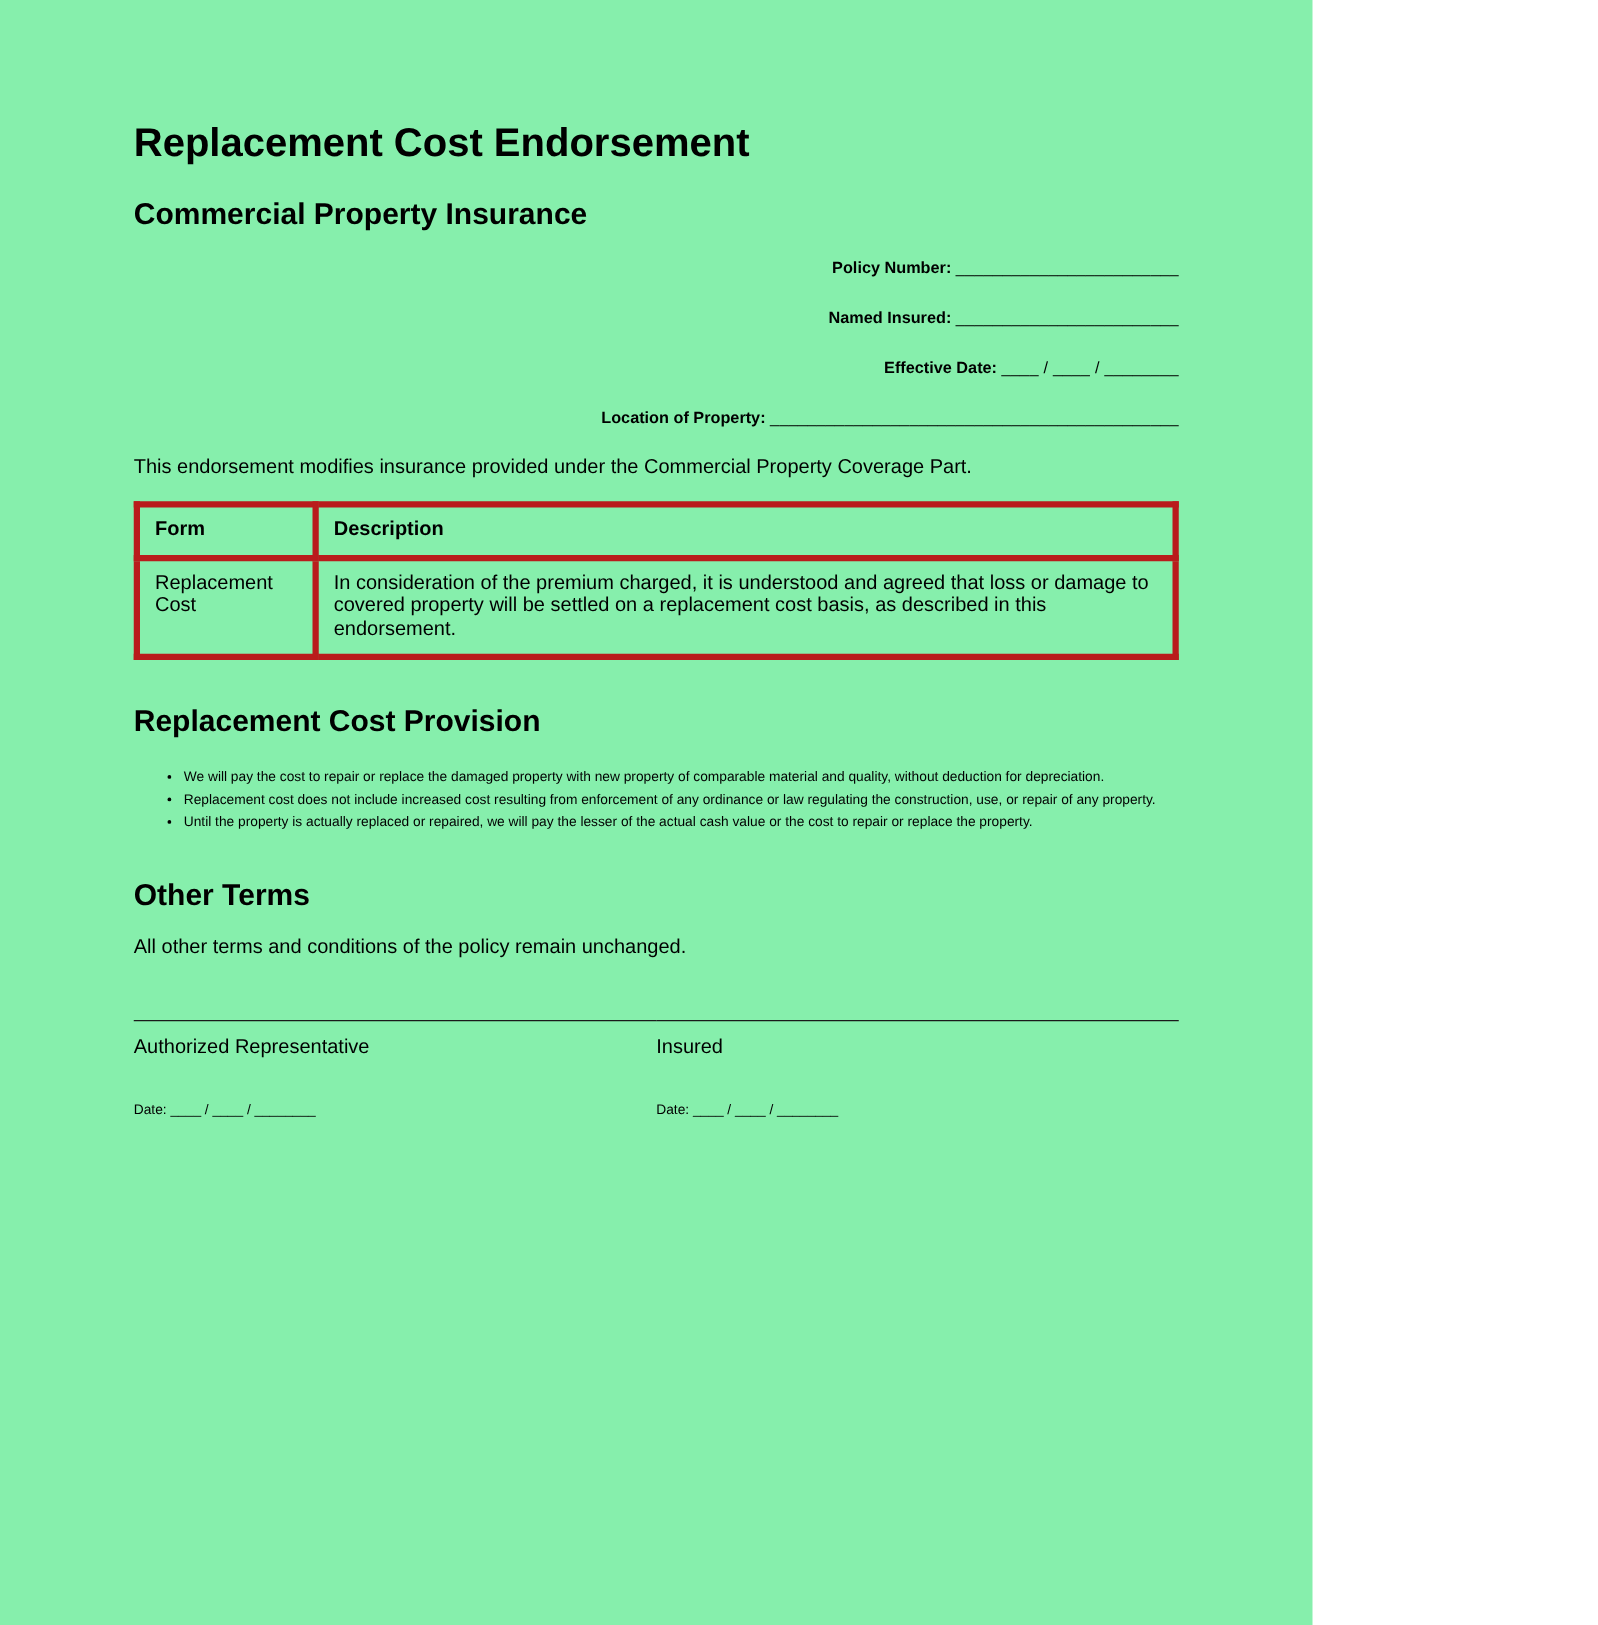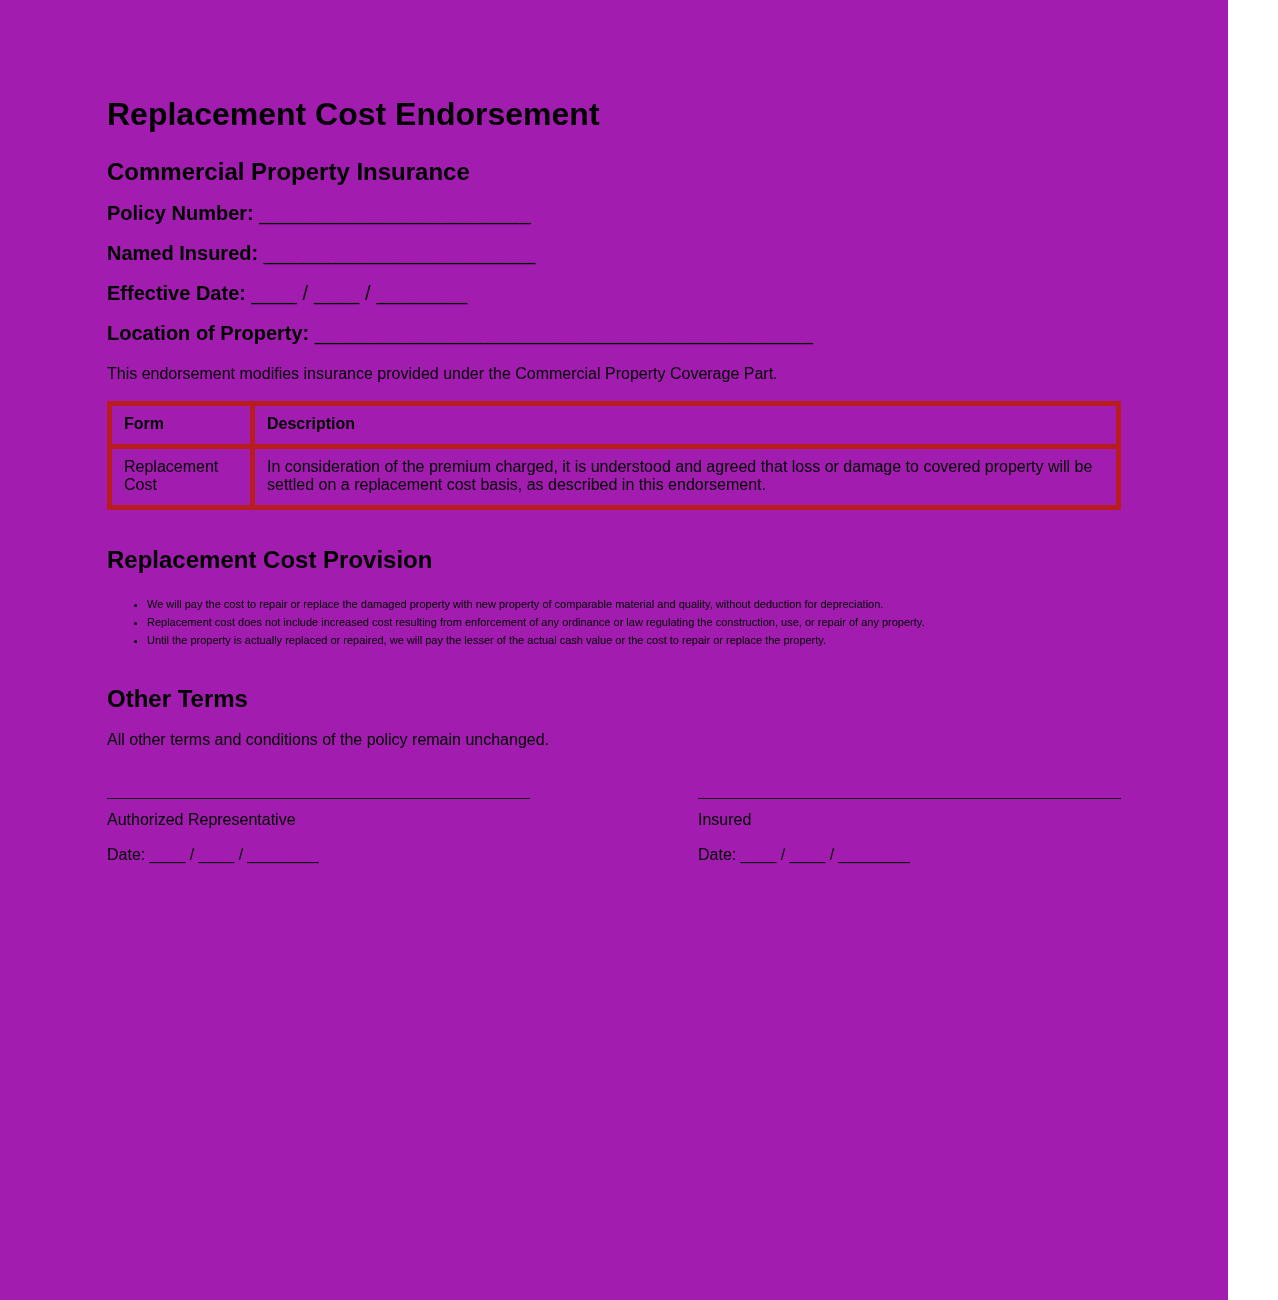--- a/index.html
+++ b/index.html
@@ -5,42 +5,43 @@
   * { box-sizing: border-box; }
   html, body { margin: 0; padding: 0; background: #ffffff; }
   body {
     font-family: "Liberation Sans", sans-serif;
     color: #000000;
     width: 1278px;
     height: 1300px;
     overflow: hidden;
   }
   .page {
-    width: 1228px;
+    width: 1050px;
     height: 1300px;
     padding: 96px 107px 0 107px;
-    background: #a21caf;
+    background: #86efac;
   }
   h1.doc-title {
     font-size: 32px;
     line-height: 37px;
     margin: 0 0 25px 0;
     font-weight: bold;
   }
   h2.doc-subtitle {
     font-size: 24px;
     line-height: 28px;
     margin: 0 0 18px 0;
     font-weight: bold;
   }
   .field-line {
-    font-size: 20px;
+    font-size: 13px;
     line-height: 19px;
     margin: 0 0 21px 0;
     white-space: nowrap;
+    text-align: right;
   }
   .field-line .field-label { font-weight: bold; }
   .field-line .field-blank { font-weight: normal; letter-spacing: 0.2px; }
   h2.section-heading {
     font-size: 24px;
     line-height: 28px;
     margin: 36px 0 0 0;
     font-weight: bold;
   }
   p.body-text {
@@ -83,23 +84,23 @@
   .signature-line {
     border-top: 1.5px solid #1a1a1a;
     height: 0;
   }
   .signature-role {
     font-size: 16px;
     line-height: 19px;
     margin: 11px 0 0 0;
   }
   .signature-date {
-    font-size: 16px;
+    font-size: 11px;
     line-height: 19px;
-    margin: 16px 0 0 0;
+    margin: 32px 0 0 0;
     white-space: nowrap;
   }
 </style>
 </head>
 <body>
 
 <div class="page">
 
   <h1 class="doc-title">Replacement Cost Endorsement</h1>
 

